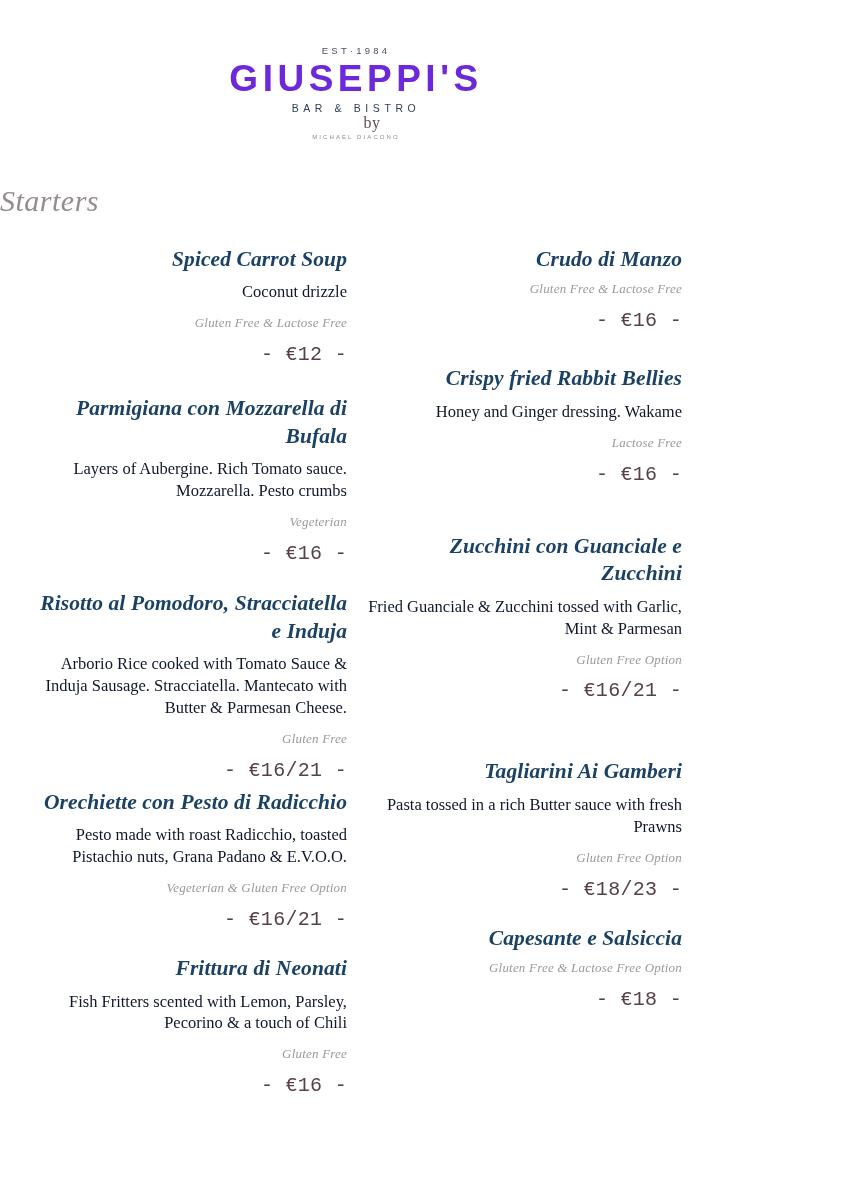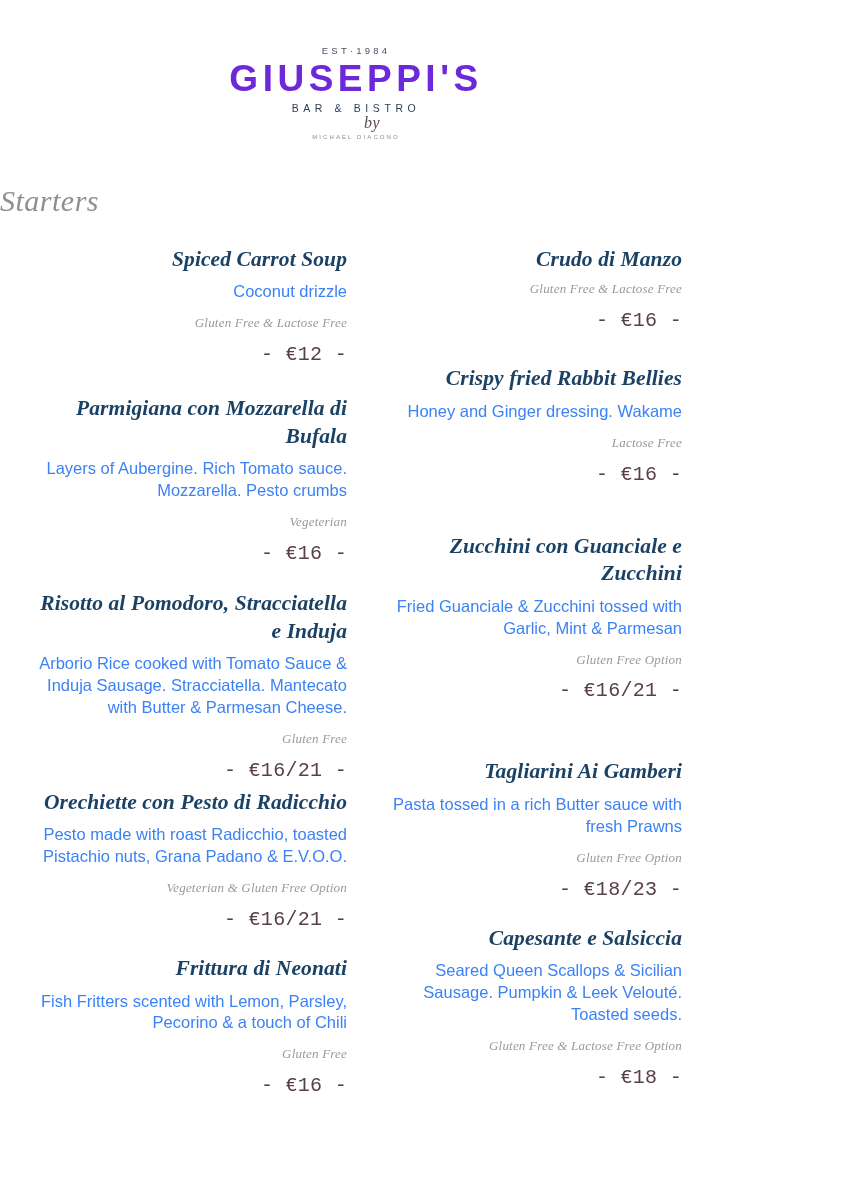--- a/index.html
+++ b/index.html
@@ -49,21 +49,20 @@
   .logo-sub {
     font-family: "Liberation Sans", sans-serif;
     font-size: 10.5px;
     letter-spacing: 4.6px;
     color: #2c4156;
     margin-top: 5px;
     line-height: 1;
   }
   .logo-by {
     font-family: "Liberation Serif", serif;
-    font-style: italic;
     font-size: 16px;
     color: #5e4a52;
     line-height: 1;
     margin-top: 1px;
     letter-spacing: 0.5px;
     padding-left: 32px;
   }
   .logo-chef {
     font-family: "Liberation Sans", sans-serif;
     font-size: 6px;
@@ -105,23 +104,23 @@
     font-family: "Liberation Serif", serif;
     font-style: italic;
     font-weight: 700;
     font-size: 21.5px;
     color: #1b4265;
     line-height: 1.28;
     letter-spacing: 0.1px;
     margin: 0 0 8px 0;
   }
   .item-desc {
-    font-family: Liberation Sans, sans-serif;
+    font-family: Liberation Serif, serif;
     font-size: 16.5px;
-    color: #3b82f6;
+    color: #0f172a;
     line-height: 1.33;
     margin: 0 0 12px 0;
     font-weight: 400;
   }
   .item-diet {
     font-family: "Liberation Serif", serif;
     font-style: italic;
     font-size: 13px;
     color: #9d9894;
     line-height: 1.3;
@@ -217,21 +216,20 @@
 
       <div class="item" style="margin-top:55px;">
         <div class="item-title">Tagliarini Ai Gamberi</div>
         <div class="item-desc">Pasta tossed in a rich Butter sauce with fresh Prawns</div>
         <div class="item-diet">Gluten Free Option</div>
         <div class="item-price">- €18/23 -</div>
       </div>
 
       <div class="item" style="margin-top:23px;">
         <div class="item-title">Capesante e Salsiccia</div>
-        <div class="item-desc">Seared Queen Scallops &amp; Sicilian Sausage. Pumpkin &amp; Leek Velouté. Toasted seeds.</div>
         <div class="item-diet">Gluten Free &amp; Lactose Free Option</div>
         <div class="item-price">- €18 -</div>
       </div>
 
     </div>
 
   </div>
 
 </div>
 

